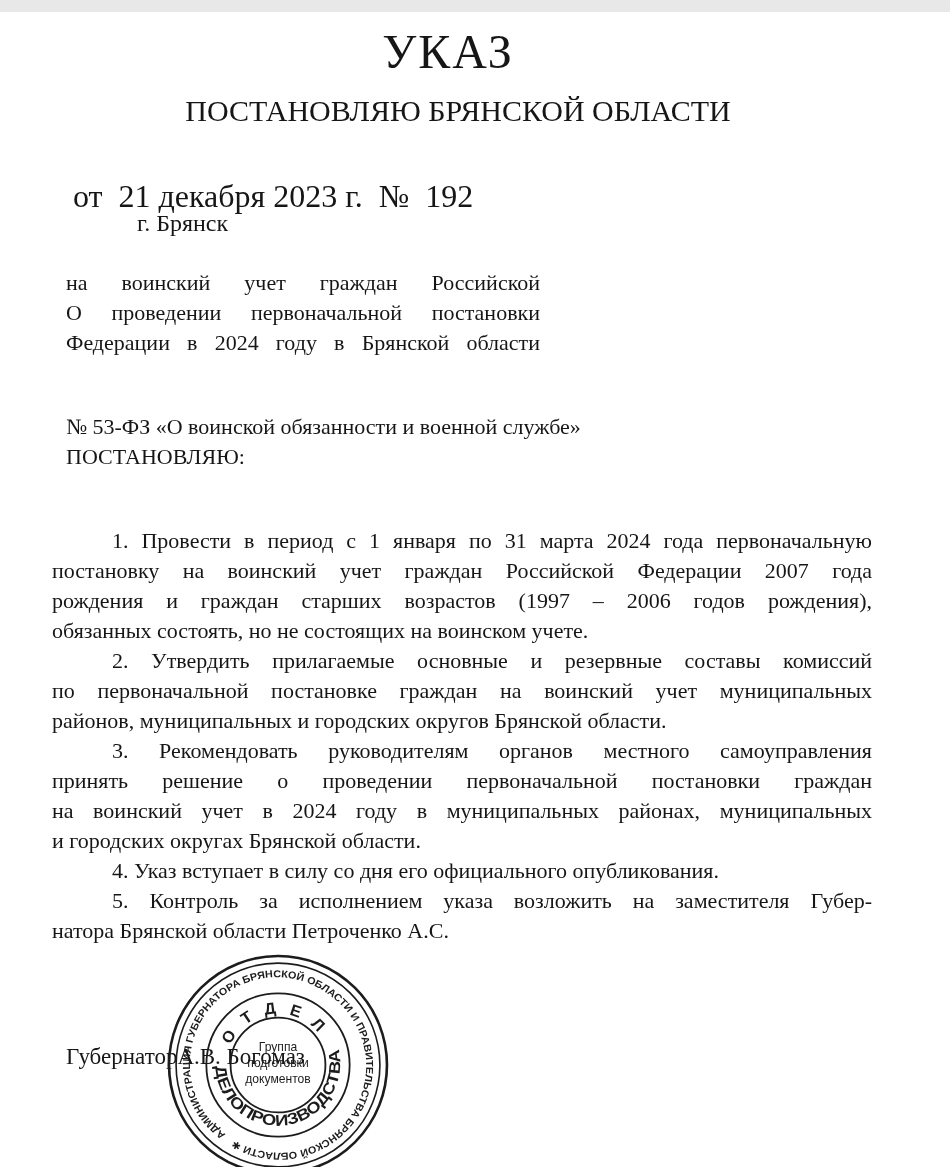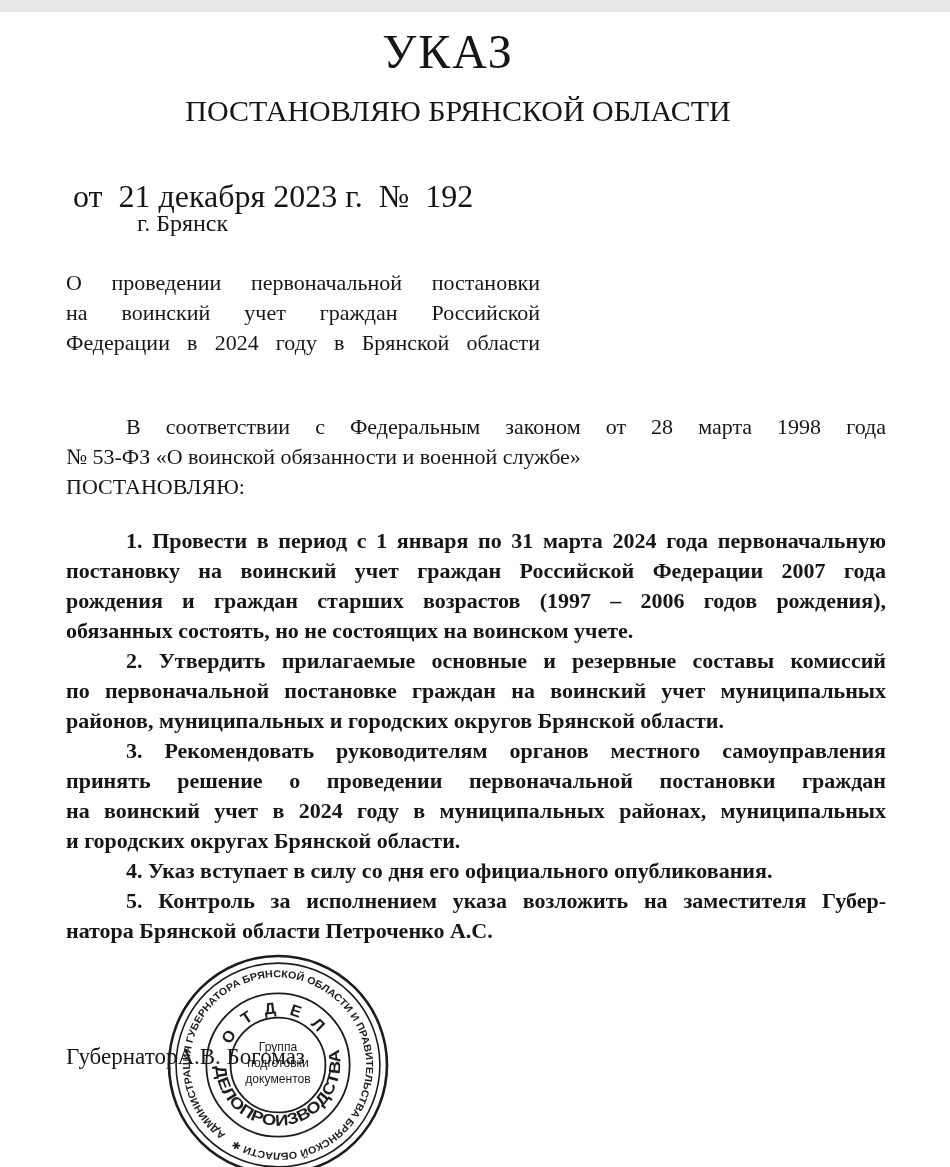--- a/index.html
+++ b/index.html
@@ -13,21 +13,21 @@
     font-size:48px;letter-spacing:2px;transform:translateX(-28px);
   }
   .doc-subtitle{
     position:absolute;top:82px;left:66px;width:820px;text-align:center;
     font-size:30px;transform:translateX(-18px);
   }
   .date-line{position:absolute;top:166px;left:73px;font-size:32px;white-space:pre-wrap;}
   .city-line{position:absolute;top:198px;left:137px;font-size:24px;}
   .subject{position:absolute;top:256px;left:66px;width:474px;font-size:22px;line-height:30px;}
   .preamble{position:absolute;top:400px;left:66px;width:820px;font-size:22px;line-height:30px;}
-  .bodytext{position:absolute;top:514px;left:66px;width:820px;font-size:22px;line-height:30px;font-weight:bold;}
+  .bodytext{position:absolute;top:514px;left:52px;width:820px;font-size:22px;line-height:30px;}
   .jl{text-align:justify;text-align-last:justify;}
   .ind{text-indent:60px;}
   .sig-row{
     position:absolute;top:1032px;left:66px;width:824px;
     display:flex;justify-content:flex-start;font-size:23px;
   }
   .stamp{position:absolute;left:166px;top:941px;width:224px;height:224px;}
   .stamp text, .stamp textPath{
     font-family:"Liberation Sans","DejaVu Sans",sans-serif;
     fill:#1c1c1c;
@@ -38,27 +38,26 @@
 
 <div class="page">
 
   <div class="doc-title">УКАЗ</div>
   <div class="doc-subtitle">ПОСТАНОВЛЯЮ БРЯНСКОЙ ОБЛАСТИ</div>
 
   <div class="date-line">от  21 декабря 2023 г.  №  192</div>
   <div class="city-line">г. Брянск</div>
 
   <div class="subject">
+    <div class="jl">на воинский учет граждан Российской</div>
     <div class="jl">О проведении первоначальной постановки</div>
-    <div class="jl">на воинский учет граждан Российской</div>
     <div class="jl">Федерации в 2024 году в Брянской области</div>
   </div>
 
   <div class="preamble">
-    <div class="jl ind">В соответствии с Федеральным законом от 28 марта 1998 года</div>
     <div>№ 53-ФЗ «О воинской обязанности и военной службе»</div>
     <div>ПОСТАНОВЛЯЮ:</div>
   </div>
 
   <div class="bodytext">
     <div class="jl ind">1. Провести в период с 1 января по 31 марта 2024 года первоначальную</div>
     <div class="jl">постановку на воинский учет граждан Российской Федерации 2007 года</div>
     <div class="jl">рождения и граждан старших возрастов (1997 – 2006 годов рождения),</div>
     <div>обязанных состоять, но не состоящих на воинском учете.</div>
 

